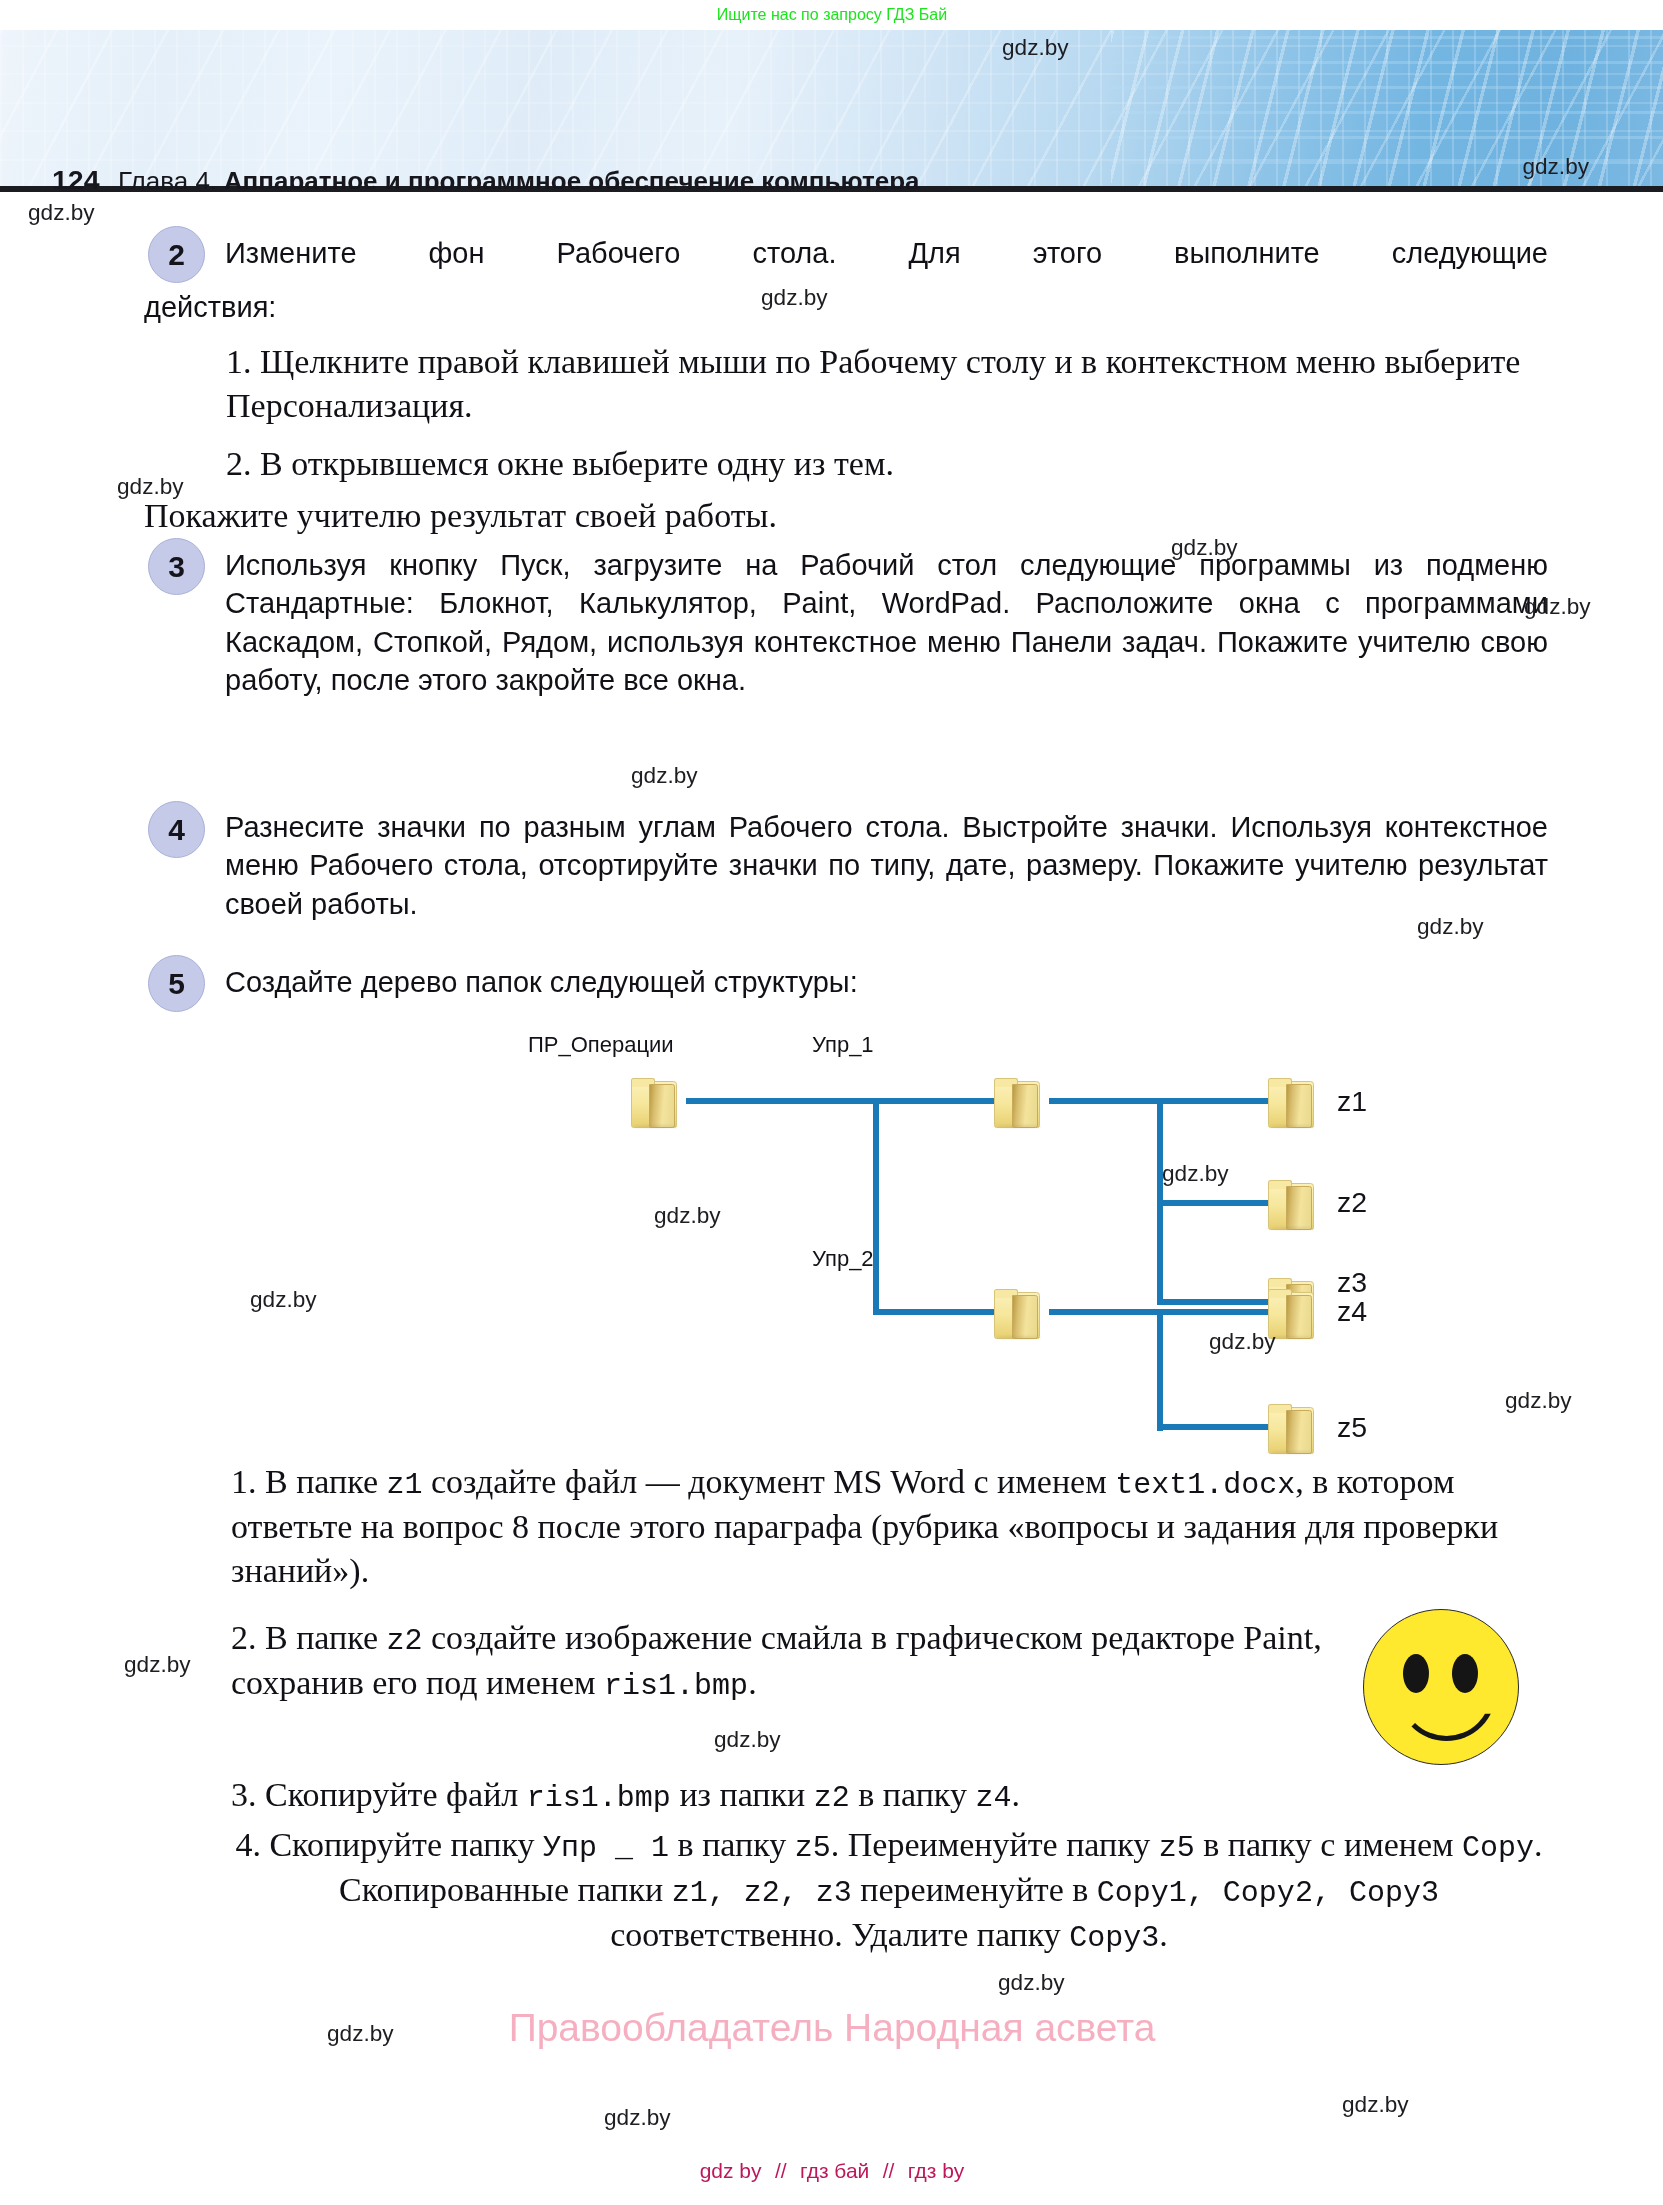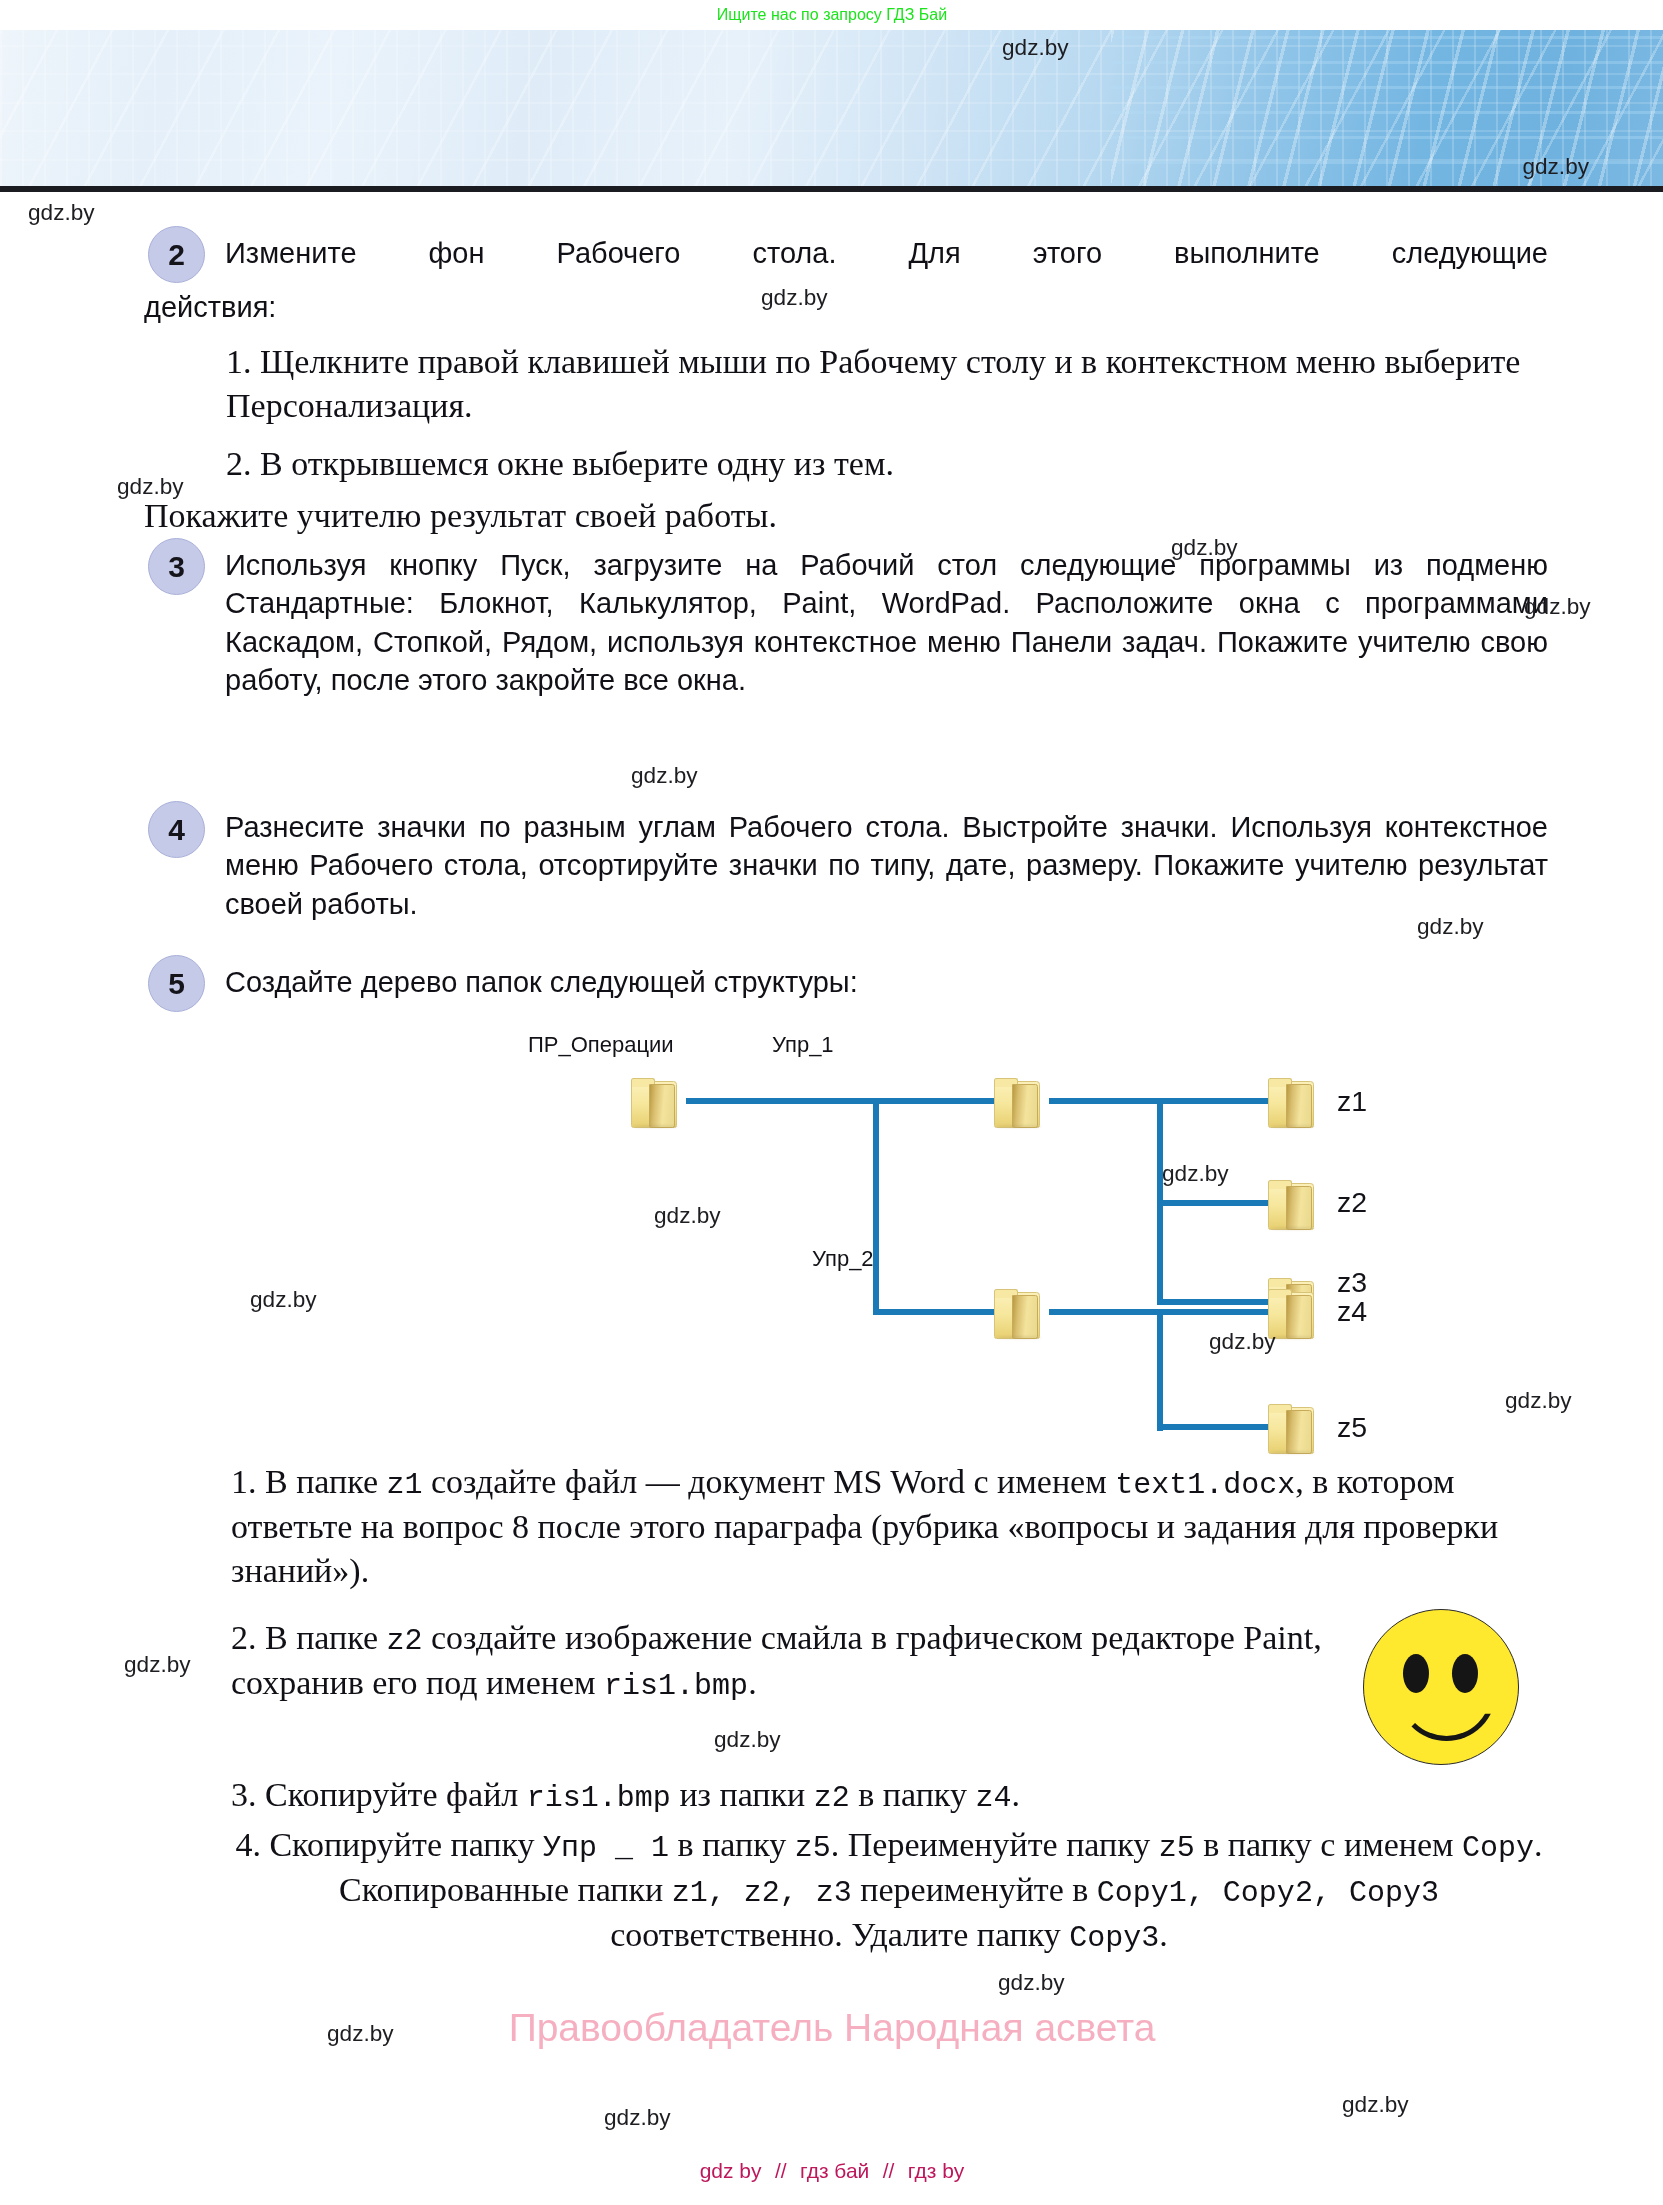--- a/index.html
+++ b/index.html
@@ -176,20 +176,23 @@
   .bottom-links span{margin:0 6.7px;}
 </style>
 </head>
 <body>
 
 <div class="promo-strip">
   <div class="promo-text" style="color: rgb(27, 228, 27);">Ищите нас по запросу ГДЗ Бай</div>
 </div>
 
 <div class="header-banner">
+  <div class="header-line">
+    <span class="hdr-page">124</span><span class="hdr-chapter">Глава 4.</span><span class="hdr-title">Аппаратное и программное обеспечение компьютера</span>
+  </div>
   <div class="hdr-wm">gdz.by</div>
 </div>
 <div class="header-rule"></div>
 
 <div class="content">
 
   <div class="task" style="position:absolute;left:0;top:0;width:1664px;">
     <div class="badge" style="left:148px;top:34px;">2</div>
     <div class="sans-par" style="position:absolute;left:225px;top:42px;width:1323px;">
       <span style="display:block;text-align:justify;text-align-last:justify;">Измените фон Рабочего стола. Для этого выполните следующие</span>
@@ -230,21 +233,21 @@
   <div class="task" style="position:absolute;left:0;top:0;width:1664px;">
     <div class="badge" style="left:148px;top:763px;">5</div>
     <div class="sans-par" style="position:absolute;left:225px;top:771px;width:1323px;">
       <span>Создайте дерево папок следующей структуры:</span>
     </div>
   </div>
 
   <div class="tree" style="position:absolute;left:0;top:834px;">
 
     <div class="tlabel" style="left:528px;top:5.9px;">ПР_Операции</div>
-    <div class="tlabel" style="left:772px;top:5.9px;">Упр_1</div>
+    <div class="tlabel" style="left:812px;top:5.9px;">Упр_1</div>
     <div class="tlabel" style="left:812px;top:220px;">Упр_2</div>
 
     <div class="folder" style="left:631px;top:50px;">
       <div class="f-body"></div>
         <div class="f-tab"></div>
         <div class="f-front"></div>
         <div class="f-shadow"></div>
     </div>
 
     <div class="tline" style="left: 686px; top: 72px; width: 193px; height: 5.9px; background: rgb(26, 122, 184);"></div>

